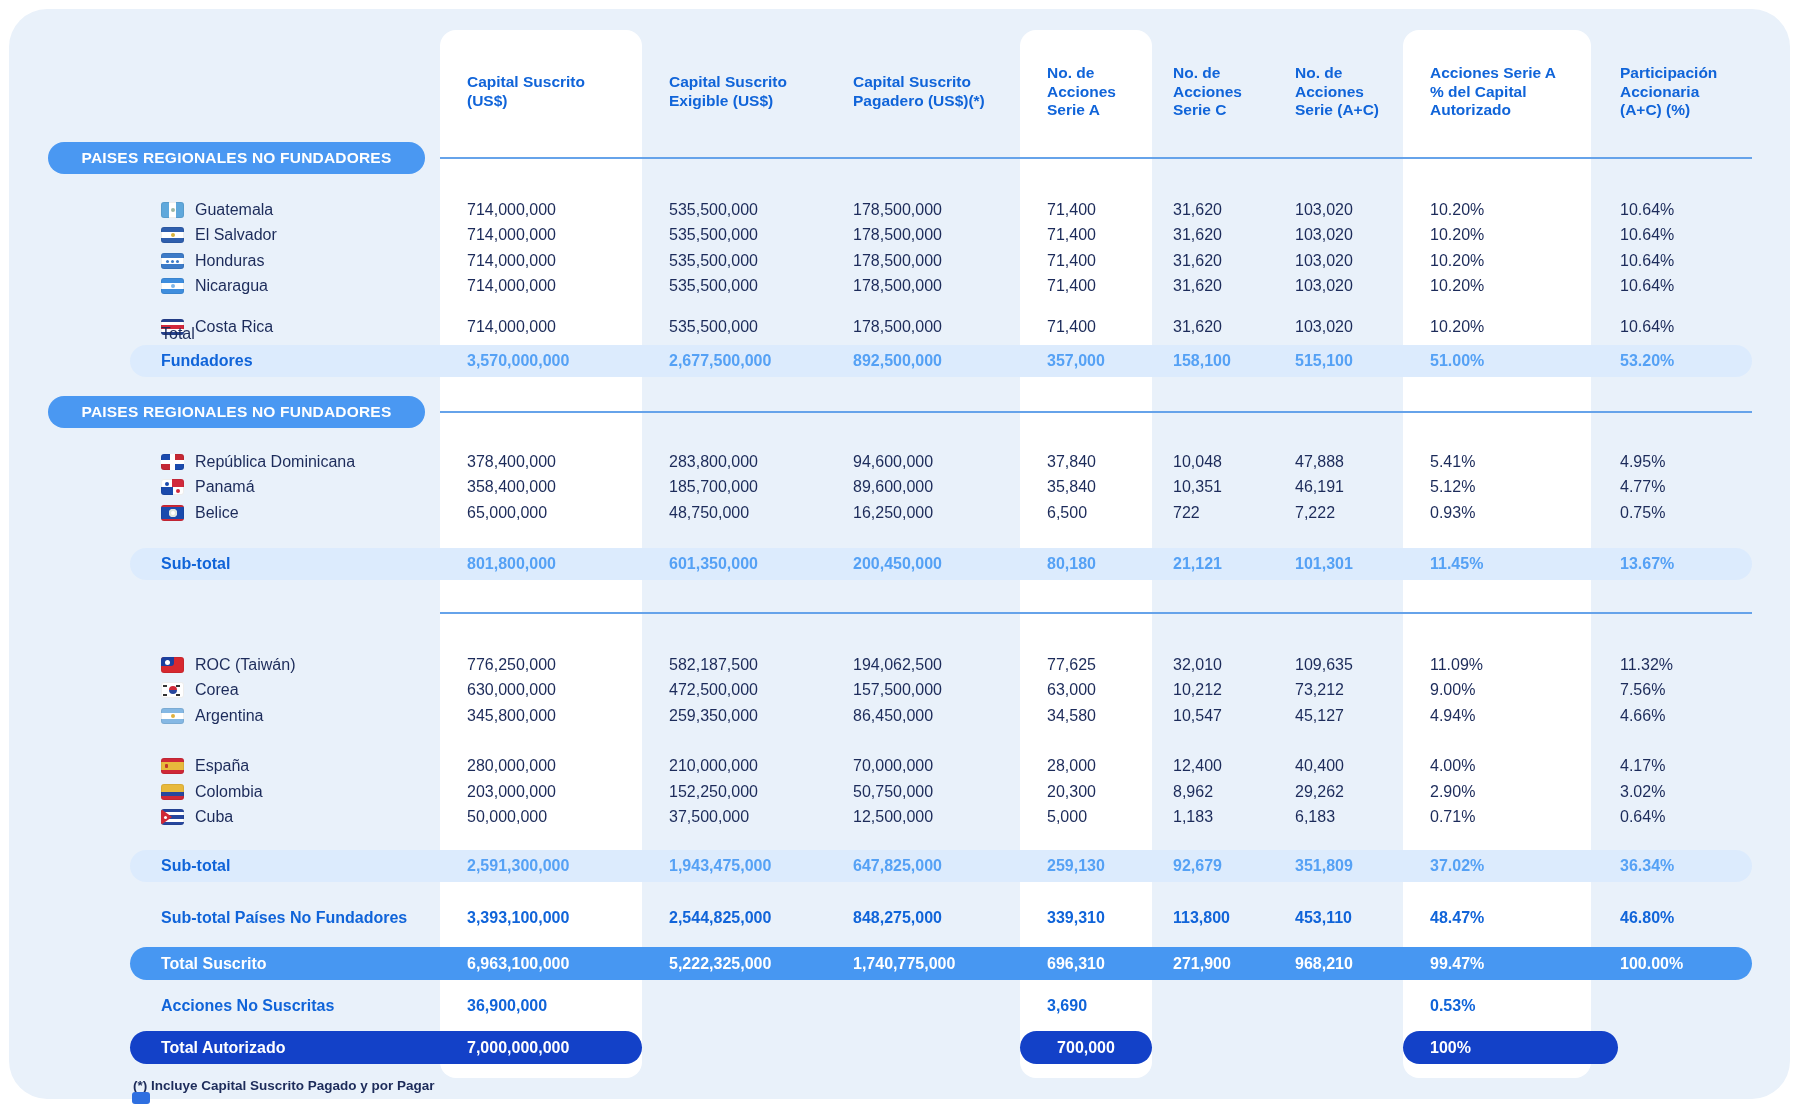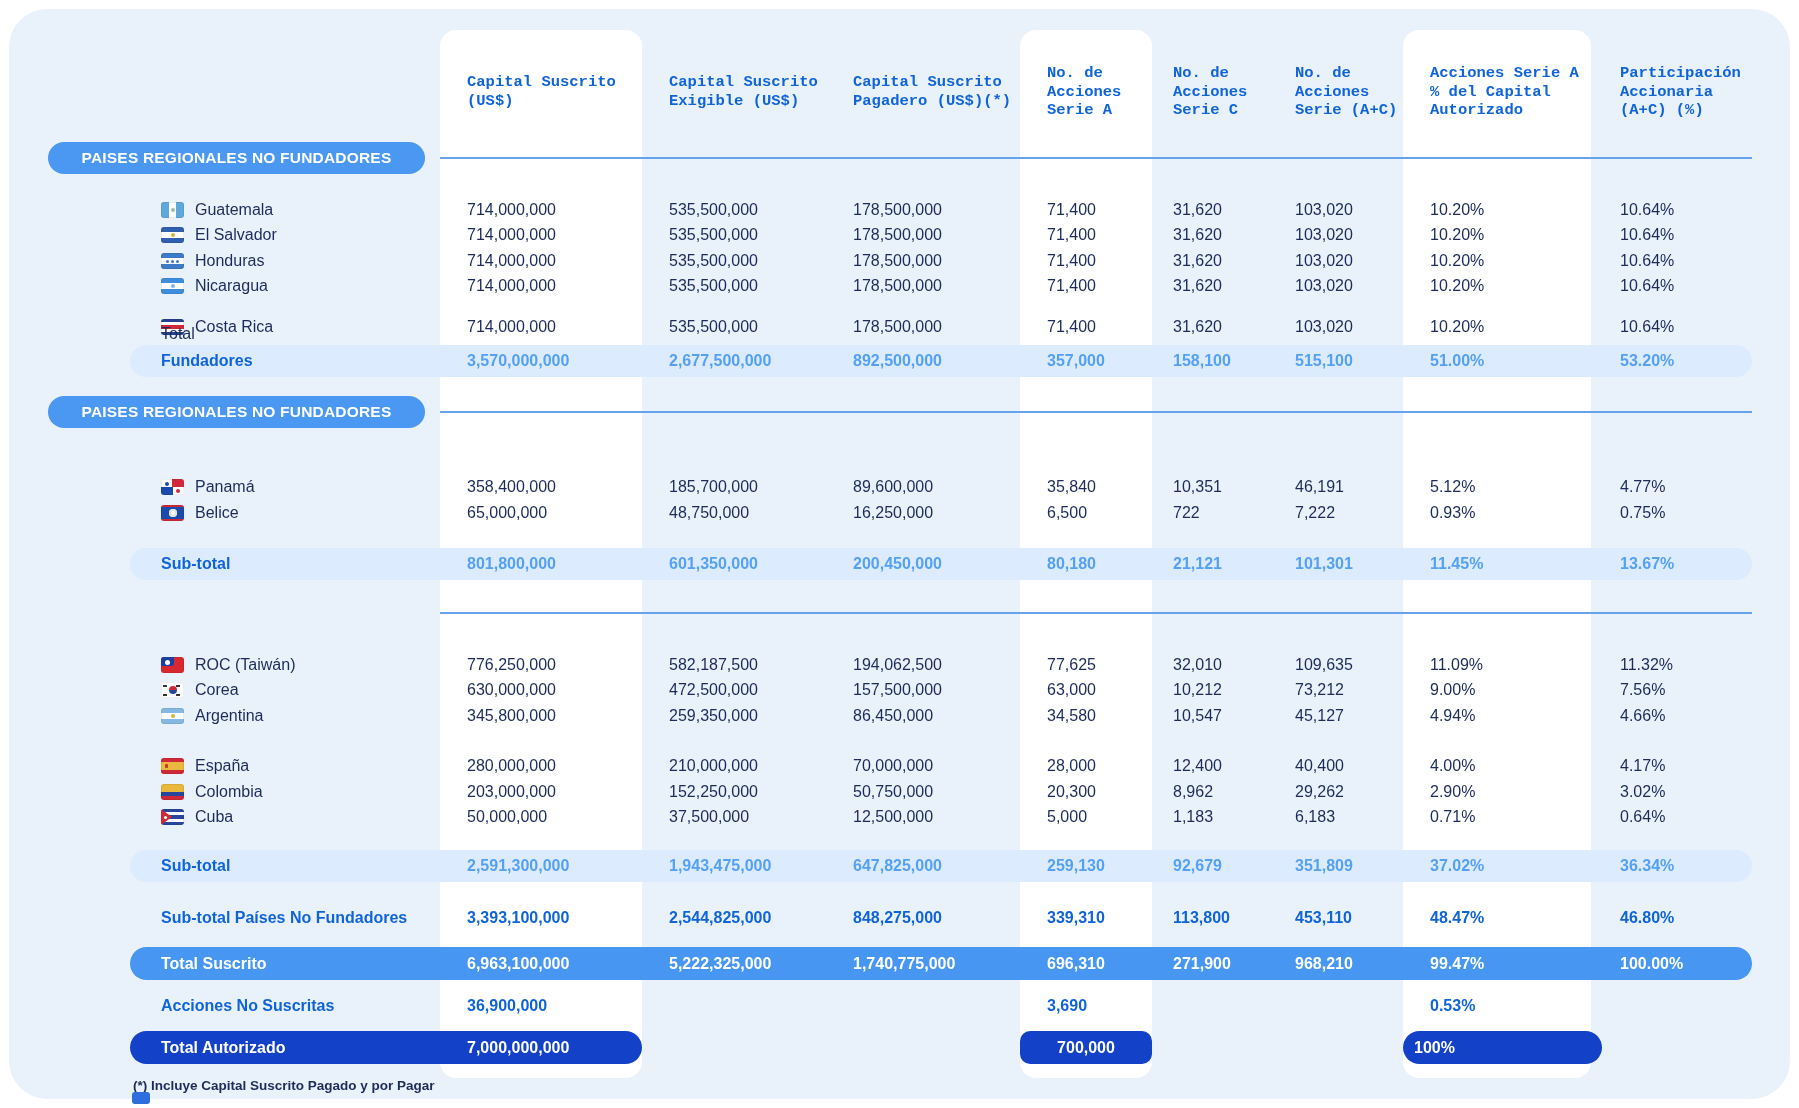--- a/index.html
+++ b/index.html
@@ -6,33 +6,33 @@
   .stage{position:relative;width:1799px;height:1108px;background:#fff;overflow:hidden;}
   .panel{position:absolute;left:9px;top:9px;width:1781px;height:1090px;border-radius:38px;background:var(--panel-bg,#e9f1fa);}
   .card{position:absolute;top:30px;height:1048px;border-radius:16px;background:var(--card-bg,#ffffff);}
   .card1{left:440px;width:202px;} .card2{left:1020px;width:132px;} .card3{left:1403px;width:188px;}
   .hline{position:absolute;left:440px;width:1312px;height:2px;background:var(--line,#66a3ea);}
   .badge{position:absolute;height:32px;border-radius:16px;background:var(--badge-bg,#4a98f2);color:#fff;
          font-weight:700;font-size:15.5px;letter-spacing:.2px;display:flex;align-items:center;justify-content:center;}
   .row{position:absolute;left:130px;width:1622px;height:26px;display:grid;
        grid-template-columns:310px 202px 184px 194px 126px 122px 135px 190px 159px;
        align-items:center;color:var(--navy,#1c2b5a);font-size:16px;}
-  .row.hdr{top:46px;height:92px;color:var(--blue,#1064d9);font-weight:700;font-size:15.5px;line-height:1.22;font-family:Liberation Mono, monospace;}
+  .row.hdr{top:46px;height:92px;color:var(--blue,#1064d9);font-weight:700;font-size:15.5px;line-height:1.22;}
   .hdr .cv{white-space:pre-line;}
   .cl{display:flex;align-items:center;padding-left:31px;}
   .cv{padding-left:27px;}
   .row.hl{height:32px;background:var(--highlight-bg,#dcebfd);border-radius:16px;font-weight:700;}
   .hl .cl{color:var(--blue,#1064d9);} .hl .cv{color:var(--light-blue,#55a1f5);}
   .row.strong{height:30px;color:var(--blue,#1064d9);font-weight:700;}
   .row.bar{height:33px;background:var(--bar-bg,#4797f2);border-radius:17px;color:#fff;font-weight:700;}
   .bar .cl,.bar .cv{color:#fff;}
   .pill{position:absolute;top:1031px;height:33px;border-radius:17px;background:var(--dark-pill-bg,#1341c8);
         color:#fff;font-weight:700;font-size:16px;display:flex;align-items:center;}
   .pill .pl{padding-left:31px;} .pill .pv{position:absolute;left:337px;}
-  .pill.center{justify-content:center;border-radius:10px;} .pill.padded{padding-left:11px;}
+  .pill.center{justify-content:center;} .pill.padded{padding-left:27px;}
   .footnote{position:absolute;left:133px;top:1078px;font-size:13.5px;font-weight:700;color:var(--navy,#1c2b5a);}
   .mark{position:absolute;left:132px;top:1092px;width:18px;height:12px;border-radius:3px;background:#2e6fe0;}
   
   .flag{width:23px;height:16px;border-radius:3px;display:inline-block;margin-right:11px;position:relative;overflow:hidden;flex:none;box-shadow:inset 0 0 0 1px rgba(0,0,0,.07);}
   .flag::before,.flag::after{content:"";position:absolute;}
   .f-gt{background:linear-gradient(90deg,#5fa8dc 0 33%,#fff 33% 67%,#5fa8dc 67%);} .f-gt::after{width:4px;height:4px;border-radius:50%;background:#9db8a6;left:9.5px;top:6px;}
   .f-sv{background:linear-gradient(180deg,#2f5fae 0 31%,#fff 31% 69%,#2f5fae 69%);} .f-sv::after{width:4px;height:4px;border-radius:50%;background:#d8b23c;left:9.5px;top:6px;}
   .f-hn{background:linear-gradient(180deg,#3d7bc8 0 31%,#fff 31% 69%,#3d7bc8 69%);} .f-hn::after{width:3px;height:3px;border-radius:50%;background:#3d7bc8;left:10px;top:6.5px;box-shadow:-5px 0 #3d7bc8,5px 0 #3d7bc8;}
   .f-ni{background:linear-gradient(180deg,#3f8ede 0 31%,#fff 31% 69%,#3f8ede 69%);} .f-ni::after{width:4px;height:4px;border-radius:50%;background:#7fb6e8;left:9.5px;top:6px;}
   .f-cr{background:linear-gradient(180deg,#25418f 0 19%,#fff 19% 38%,#d1293c 38% 62%,#fff 62% 81%,#25418f 81%);}
@@ -173,20 +173,34 @@
     <div class="cv">892,500,000</div>
     <div class="cv">357,000</div>
     <div class="cv">158,100</div>
     <div class="cv">515,100</div>
     <div class="cv">51.00%</div>
     <div class="cv">53.20%</div>
   </div>
 
   <div class="badge" style="left:48px;top:396px;width:377px">PAISES REGIONALES NO FUNDADORES</div>
 
+  <div class="row" style="top:449px">
+    <div class="cl">
+        <i class="flag f-do"></i>
+        <span>República Dominicana</span>
+      </div>
+    <div class="cv">378,400,000</div>
+    <div class="cv">283,800,000</div>
+    <div class="cv">94,600,000</div>
+    <div class="cv">37,840</div>
+    <div class="cv">10,048</div>
+    <div class="cv">47,888</div>
+    <div class="cv">5.41%</div>
+    <div class="cv">4.95%</div>
+  </div>
   <div class="row" style="top:474px">
     <div class="cl">
         <i class="flag f-pa"></i>
         <span>Panamá</span>
       </div>
     <div class="cv">358,400,000</div>
     <div class="cv">185,700,000</div>
     <div class="cv">89,600,000</div>
     <div class="cv">35,840</div>
     <div class="cv">10,351</div>

